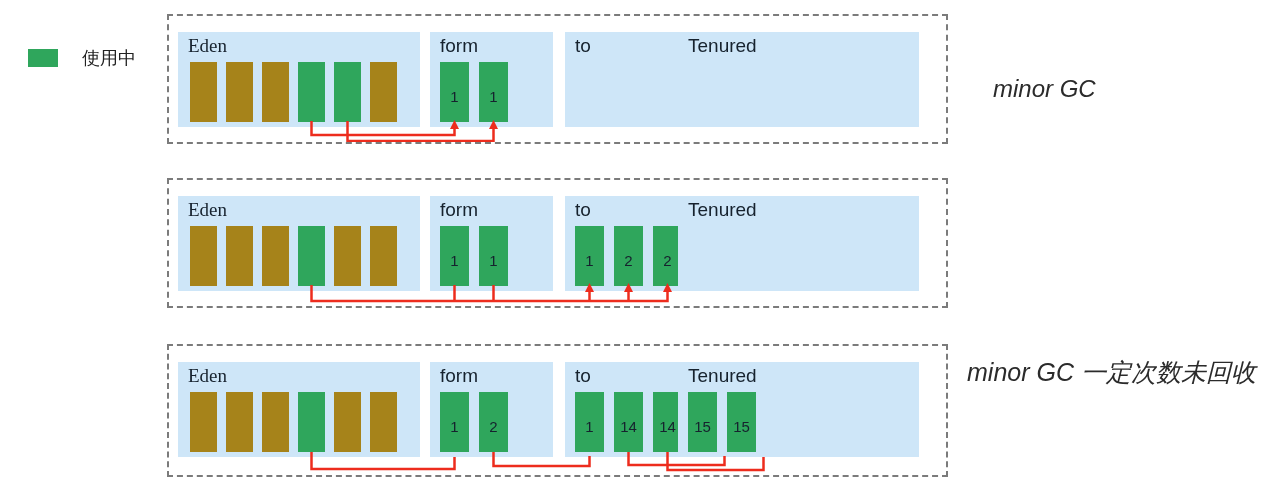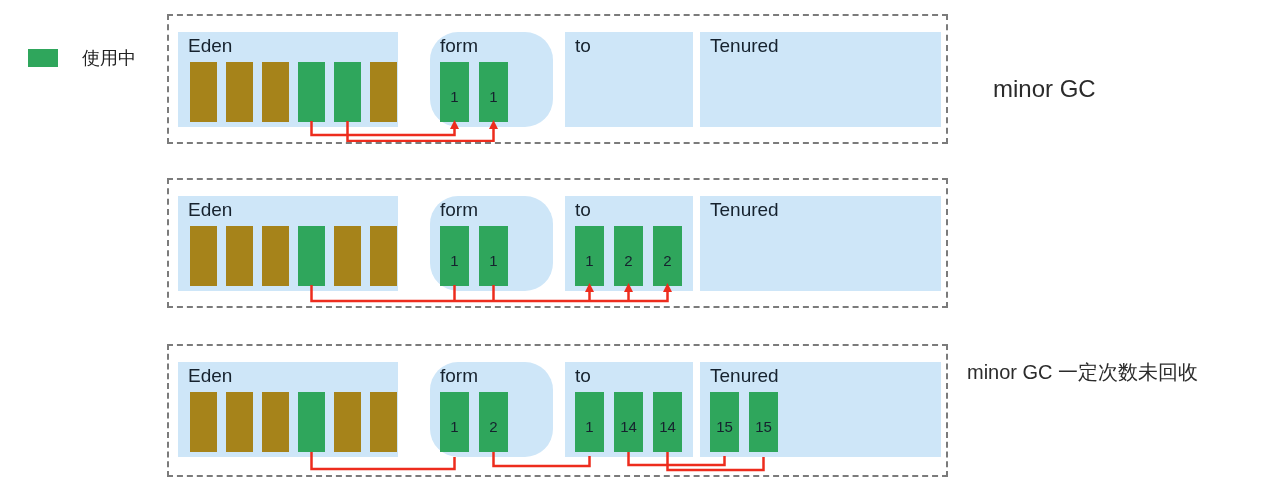--- a/index.html
+++ b/index.html
@@ -22,24 +22,24 @@
   .gc-row{
     position:absolute;left:167px;width:781px;
     border:2px dashed var(--dash);
     box-sizing:border-box;
   }
   .row-1{top:14px;height:130px;}
   .row-2{top:178px;height:130px;}
   .row-3{top:344px;height:133px;}
   .sections{position:absolute;inset:0;}
   .section{position:absolute;top:16px;height:95px;background:var(--region);}
-  .sec-eden   {left:9px;  width:220px;}
-  .sec-form   {left:261px;width:123px;border-radius:28px;}
+  .sec-eden   {left:9px;  width:242px;font-family:Liberation Serif, serif;}
+  .sec-form   {left:261px;width:123px;}
   .sec-to     {left:396px;width:128px;}
-  .sec-tenured{left:531px;width:241px;}
+  .sec-tenured{left:509px;width:241px;}
   .sec-label{
     position:absolute;top:3px;left:10px;
     font-size:19px;color:var(--text);white-space:nowrap;
   }
   .bars{
     position:absolute;left:12px;bottom:5px;
     display:flex;align-items:flex-end;gap:9px;
   }
   .sec-form .bars,.sec-to .bars,.sec-tenured .bars{left:10px;gap:10px;}
   .bar{width:27px;height:60px;flex:0 0 auto;box-sizing:border-box;}
@@ -49,22 +49,22 @@
   }
   .bar.used{background:var(--used);}
   .bar.unused{background:var(--unused);}
   
   .connectors{position:absolute;left:0;top:0;pointer-events:none;}
   .connectors path{stroke:var(--arrow);stroke-width:2.5;fill:none;}
   .connectors polygon{fill:var(--arrow);stroke:none;}
   
   .note{position:absolute;color:#2b2b2b;white-space:nowrap;}
   .note-1{left:993px;top:68px;font-size:24px;}
-  .note-3{left:967px;top:352px;font-size:20px;}
-  .note-line{line-height:41px;}
+  .note-3{left:967px;top:352px;font-size:25px;}
+  .note-line{line-height:41px;font-style:italic;}
 </style>
 </head>
 <body>
 
 <div class="stage">
 
   <div class="legend">
     <div class="legend-item">
       <span class="swatch used"></span>
       <span class="legend-label">使用中</span>

